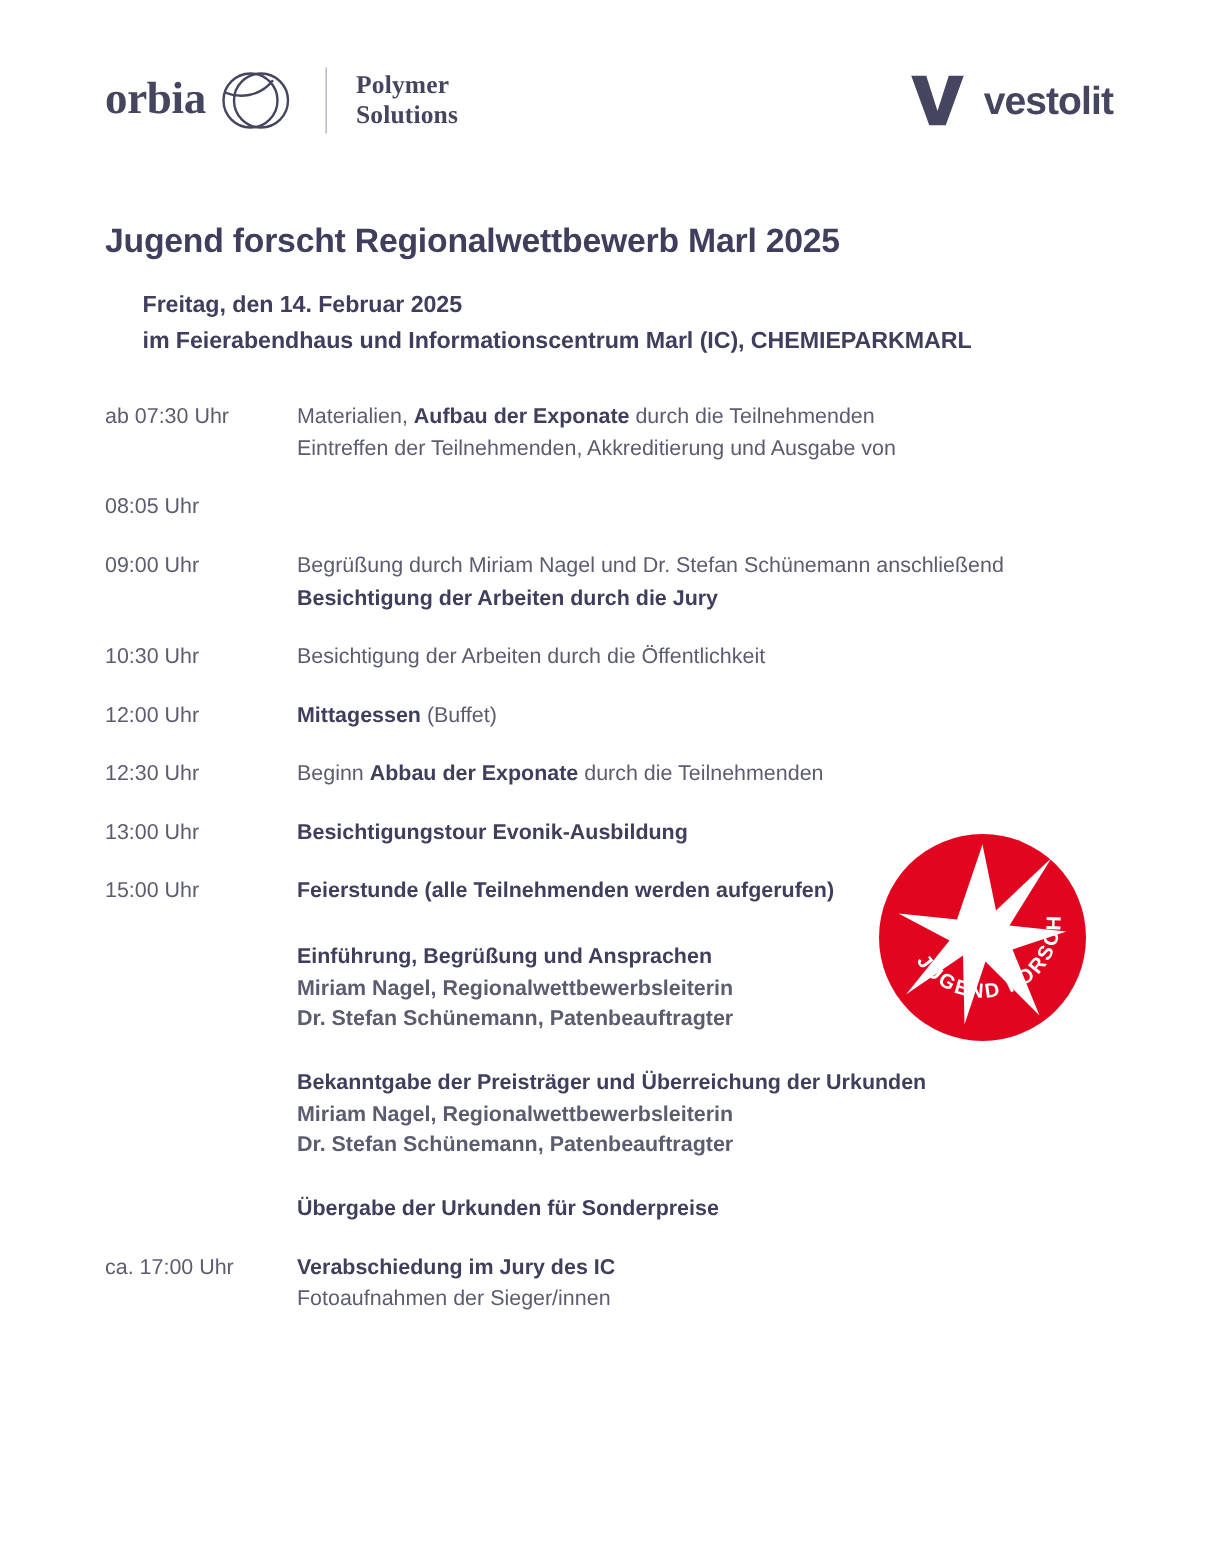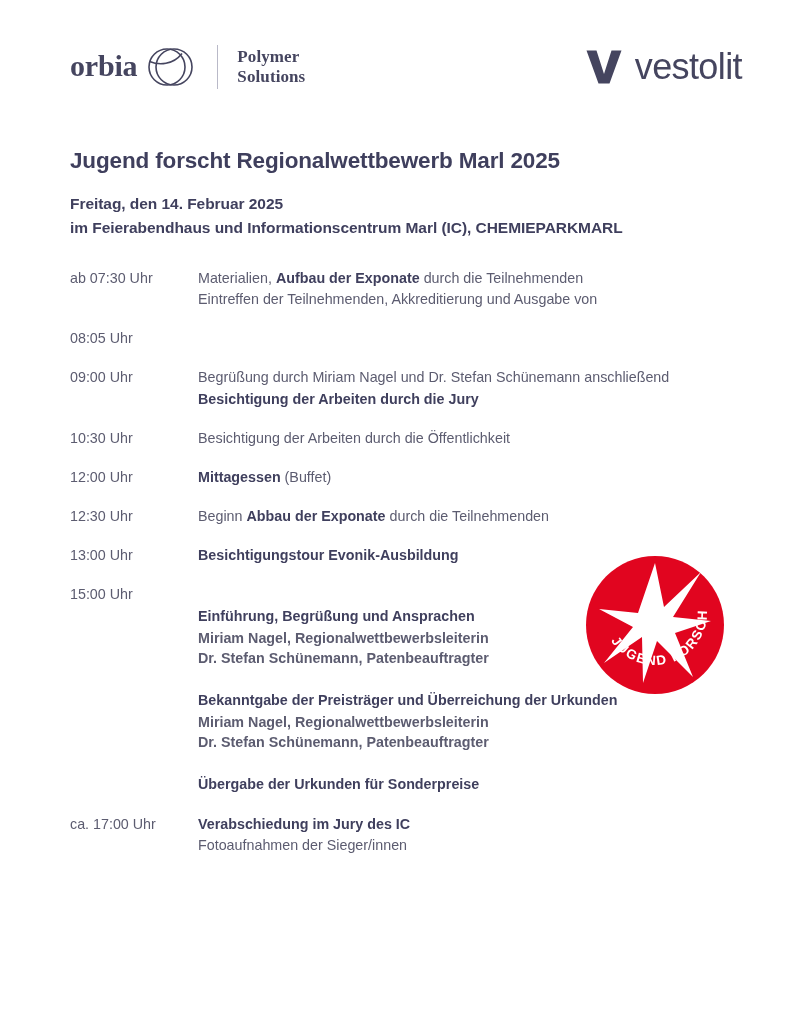--- a/index.html
+++ b/index.html
@@ -80,22 +80,22 @@
     align-items: center;
     height: 46px;
   }
   .vestolit-mark {
     width: 36px;
     height: 34px;
     display: block;
     margin-right: 13px;
   }
   .vestolit-word {
-    font-size: 36px;
-    font-weight: 400;
+    font-size: 26px;
+    font-weight: 700;
     color: #45455f;
     letter-spacing: -0.6px;
     line-height: 1;
   }
 
   
   .title {
     position: absolute;
     left: 70px;
     top: 133px;
@@ -109,21 +109,21 @@
   .subtitle {
     position: absolute;
     left: 70px;
     top: 192px;
     font-size: 15.5px;
     font-weight: 700;
     color: #3f3f5d;
     line-height: 1.52;
     letter-spacing: -0.05px;
   }
-  .subtitle div { white-space: nowrap; }
+  .subtitle div { white-space: nowrap; margin-left: 25px; }
 
   
   .schedule {
     position: absolute;
     left: 70px;
     top: 268px;
     width: 665px;
   }
 
   .row {
@@ -265,20 +265,21 @@
       </div>
       <div class="row">
         <div class="row-time">13:00 Uhr</div>
         <div class="row-desc">
           <span class="line"><span class="b">Besichtigungstour Evonik-Ausbildung</span></span>
         </div>
       </div>
       <div class="row">
         <div class="row-time">15:00 Uhr</div>
         <div class="row-desc">
+          <span class="line"><span class="b">Feierstunde (alle Teilnehmenden werden aufgerufen)</span></span>
           <div class="subblock">
             <span class="sb-head">Einführung, Begrüßung und Ansprachen</span>
             <span class="sb-line">Miriam Nagel, Regionalwettbewerbsleiterin</span>
             <span class="sb-line">Dr. Stefan Schünemann, Patenbeauftragter</span>
           </div>
           <div class="subblock">
             <span class="sb-head">Bekanntgabe der Preisträger und Überreichung der Urkunden</span>
             <span class="sb-line">Miriam Nagel, Regionalwettbewerbsleiterin</span>
             <span class="sb-line">Dr. Stefan Schünemann, Patenbeauftragter</span>
           </div>

